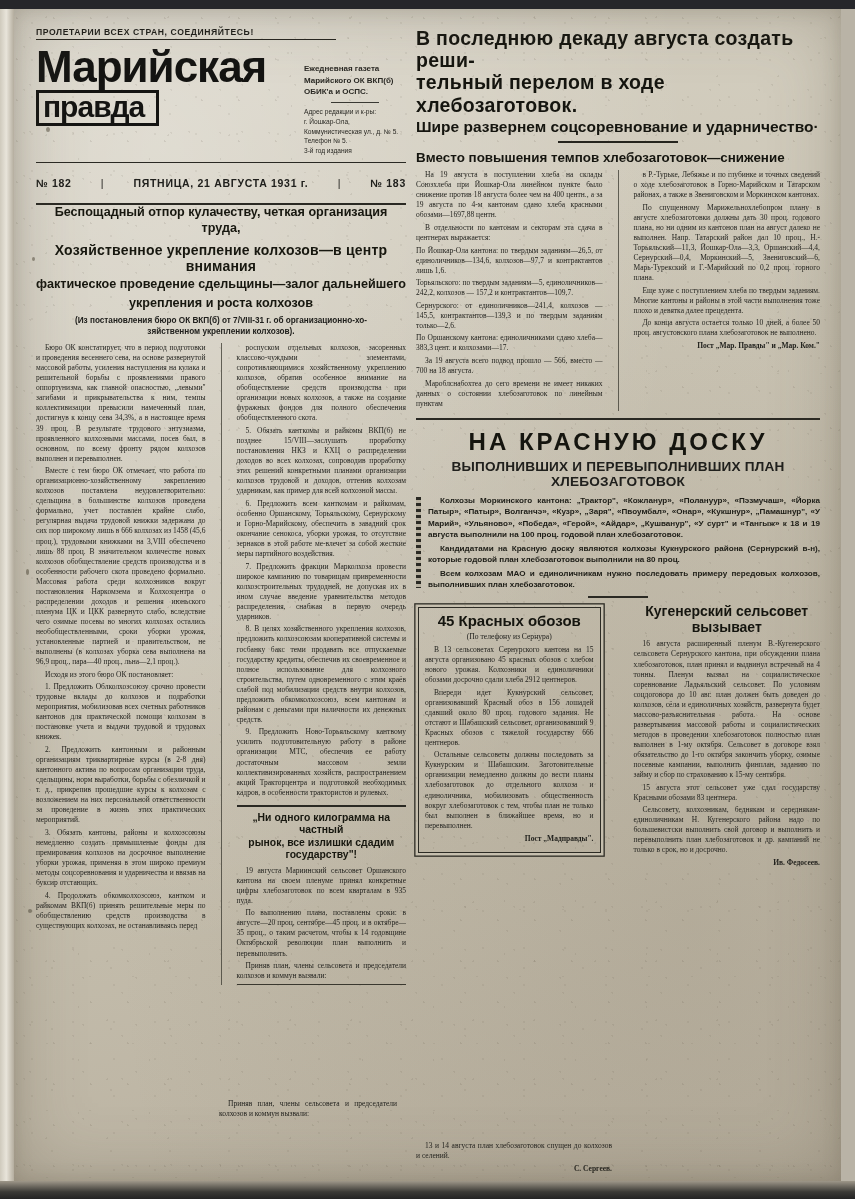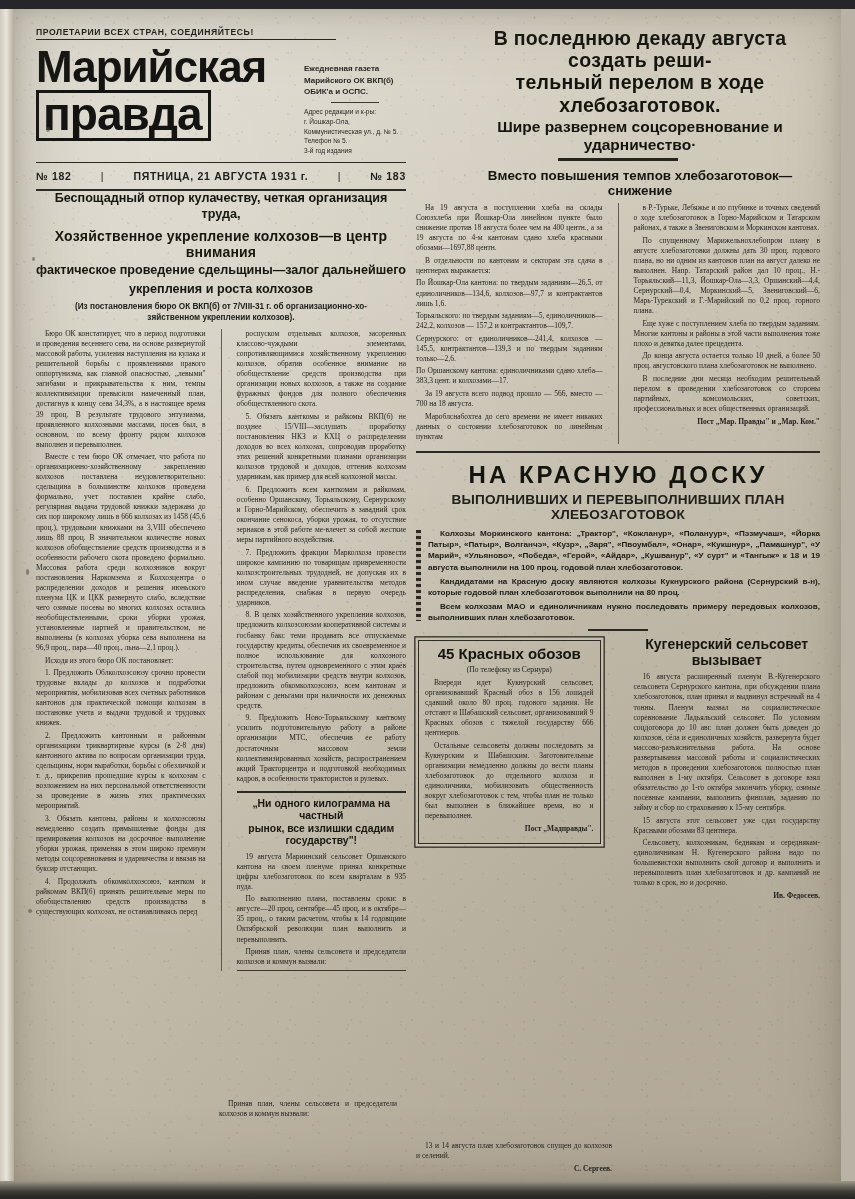--- a/index.html
+++ b/index.html
@@ -48,43 +48,43 @@
 
   .slogan{font-family:"Liberation Sans",sans-serif;font-weight:bold;font-size:8.6px;
       letter-spacing:.6px;border-bottom:1.6px solid #26251f;padding-bottom:2px;width:300px;
       color:#1d1d19;}
 
   .masthead-row{display:flex;align-items:flex-start;margin-top:7px;}
   .logo{width:258px;flex:0 0 258px;}
   .logo-l1,.logo-l2{font-family:"Liberation Sans",sans-serif;font-weight:bold;
       color:#141412;line-height:.93;letter-spacing:-1px;}
   .logo-l1{font-size:44px;}
-  .logo-l2{font-size:46px;margin-top:2px;
-      border:3px solid #141412;display:inline-block;padding:0 6px 2px 4px;}
+  .logo-l2{font-size:30px;margin-top:2px;
+      border:3px solid #141412;display:inline-block;padding:0 12px 2px 4px;}
   .imprint{flex:1;padding-left:10px;padding-top:16px;font-size:7.4px;
       line-height:1.45;color:#2a2924;font-family:Liberation Sans, sans-serif;}
   .imprint .b{font-weight:bold;font-size:8px;}
   .imprint hr{border:0;border-top:1px solid #3a3933;width:48px;margin:4px auto;}
   .imprint .sm{font-size:6.6px;line-height:1.5;}
 
   .dateline{margin-top:6px;border-top:1.4px solid #2a2923;border-bottom:2.6px solid #2a2923;
-      padding:7px 0;display:flex;align-items:center;justify-content:space-between;
+      padding:14px 0;display:flex;align-items:center;justify-content:space-between;
       font-family:"Liberation Sans",sans-serif;font-weight:bold;font-size:10.5px;letter-spacing:.7px;}
   .dateline .sep{font-weight:normal;}
 
   
   .h-main{font-family:"Liberation Sans",sans-serif;font-weight:bold;text-align:center;
       color:#17170f;line-height:1.12;}
   .lead-head{font-size:14px;letter-spacing:.2px;margin:7px 0 3px;}
   .lead-sub{font-size:12.6px;line-height:1.22;margin-bottom:3px;}
   .lead-note{font-family:"Liberation Sans",sans-serif;font-weight:bold;font-size:8.2px;
       text-align:center;line-height:1.35;margin:4px 0 6px;}
 
   .banner{font-family:"Liberation Sans",sans-serif;font-weight:bold;color:#15150f;
-      text-align:center;line-height:1.14;margin-left:44px;}
+      text-align:left;line-height:1.14;}
   .banner-1{font-size:19.5px;letter-spacing:.3px;}
   .banner-2{font-size:15.5px;margin-top:2px;}
   .rule-short{width:120px;height:2.4px;background:#25241d;margin:5px auto 7px;}
   .banner-3{font-size:13.4px;margin-bottom:5px;}
 
   .redboard-title{font-family:"Liberation Sans",sans-serif;font-weight:bold;font-size:24px;
       text-align:center;letter-spacing:3px;color:#15150f;margin:8px 0 3px;}
   .redboard-sub{font-family:"Liberation Sans",sans-serif;font-weight:bold;font-size:13.6px;
       text-align:center;letter-spacing:.2px;margin-bottom:6px;}
 
@@ -220,21 +220,20 @@
             <p class="noind">По Оршанскому кантона: единоличниками сдано хлеба—383,3 цент. и колхозами—17.</p>
             <p>За 19 августа всего подвод прошло — 566, вместо — 700 на 18 августа.</p>
             <p>Мароблснабохтеа до сего времени не имеет никаких данных о состоянии хлебозаготовок по линейным пунктам</p>
           </div>
           <div class="vrule"></div>
           <div class="col" style="width:196px">
             <p>в Р.-Турьке, Лебяжье и по глубинке и точных сведений о ходе хлебозаготовок в Горно-Марийском и Татарском районах, а также в Звениговском и Моркинском кантонах.</p>
             <p>По спущенному Марижельнохлебопром плану в августе хлебозаготовки должны дать 30 проц. годового плана, но ни одним из кантонов план на август далеко не выполнен. Напр. Татарский район дал 10 проц., Н.-Торьяльский—11,3, Йошкар-Ола—3,3, Оршанский—4,4, Сернурский—0,4, Моркинский—5, Звениговский—6, Марь-Турекский и Г.-Марийский по 0,2 проц. горного плана.</p>
             <p>Еще хуже с поступлением хлеба по твердым заданиям. Многие кантоны и районы в этой части выполнения тоже плохо и девятка далее прецедента.</p>
             <p>До конца августа остается только 10 дней, а более 50 проц. августовского плана хлебозаготовок не выполнено.</p>
-            <p>В последние дни месяца необходим решительный перелом в проведении хлебозаготовок со стороны партийных, комсомольских, советских, профессиональных и всех общественных организаций.</p>
             <p class="sig">Пост „Мар. Правды" и „Мар. Ком."</p>
           </div>
         </div>
 
         <hr class="hr-thick">
 
         <div class="redboard-title">НА КРАСНУЮ ДОСКУ</div>
         <div class="redboard-sub">ВЫПОЛНИВШИХ И ПЕРЕВЫПОЛНИВШИХ ПЛАН ХЛЕБОЗАГОТОВОК</div>
 
         <div class="rb-block">
@@ -244,20 +243,21 @@
         </div>
 
         <div class="rule-mini"></div>
 
         <div class="cols2" style="margin-top:4px">
           <div style="width:196px">
             <div class="boxart">
               <div class="boxart-title">45 Красных обозов</div>
               <div class="boxart-sub">(По телефону из Сернура)</div>
               <div class="col">
+                <p>В 13 сельсоветах Сернурского кантона на 15 августа организовано 45 красных обозов с хлебом нового урожая. Колхозники и единоличники обозами досрочно сдали хлеба 2912 центнеров.</p>
                 <p>Впереди идет Кукнурский сельсовет, организовавший Красный обоз в 156 лошадей сдавший около 80 проц. годового задания. Не отстают и Шабашский сельсовет, организовавший 9 Красных обозов с тяжелой государству 666 центнеров.</p>
                 <p>Остальные сельсоветы должны последовать за Кукнурским и Шабашским. Заготовительные организации немедленно должны до вести планы хлебозаготовок до отдельного колхоза и единоличника, мобилизовать общественность вокруг хлебозаготовок с тем, чтобы план не только был выполнен в ближайшее время, но и перевыполнен.</p>
                 <p class="sig">Пост „Мадправды".</p>
               </div>
             </div>
           </div>
           <div class="vrule" style="background:transparent"></div>
           <div style="width:196px">
             <div class="boxart-title two">Кугенерский сельсовет</div>
             <div class="boxart-title two" style="margin-bottom:4px">вызывает</div>

